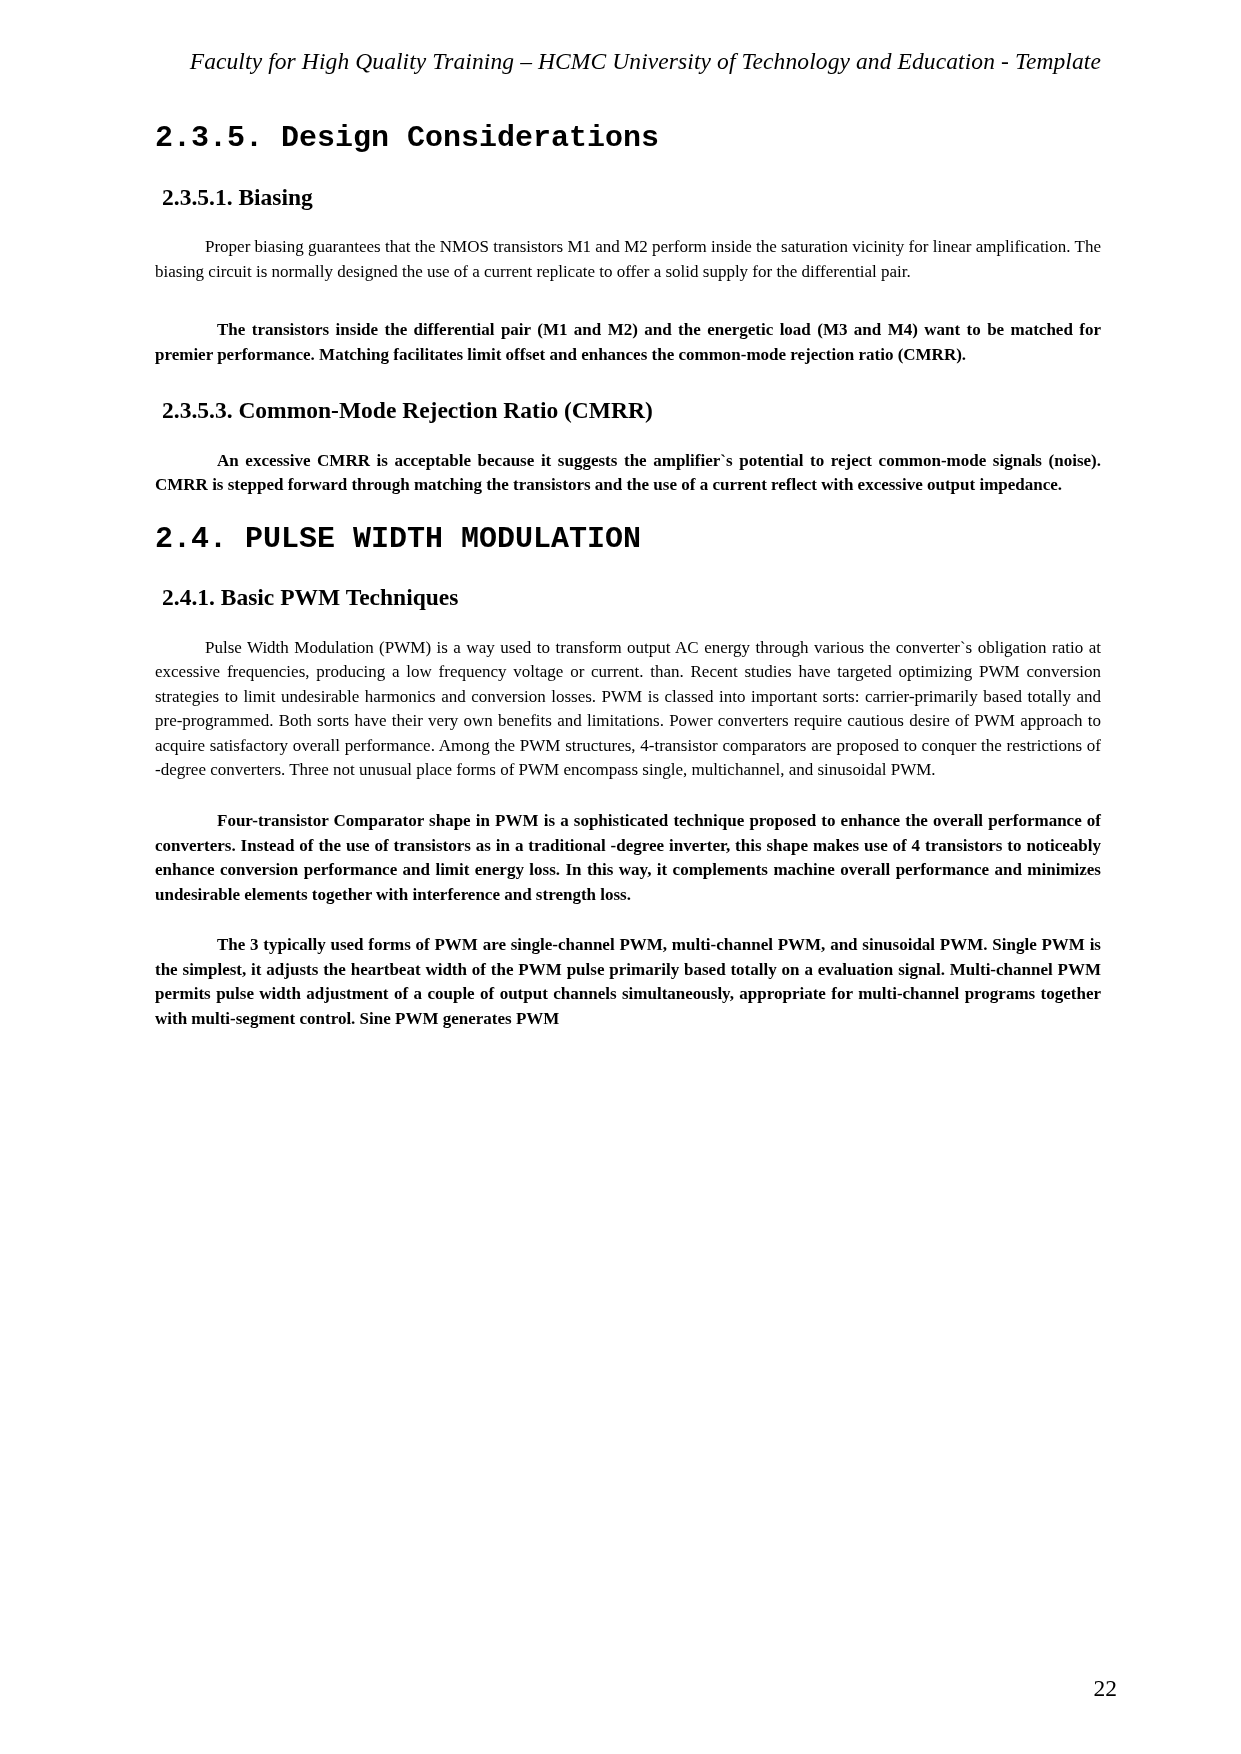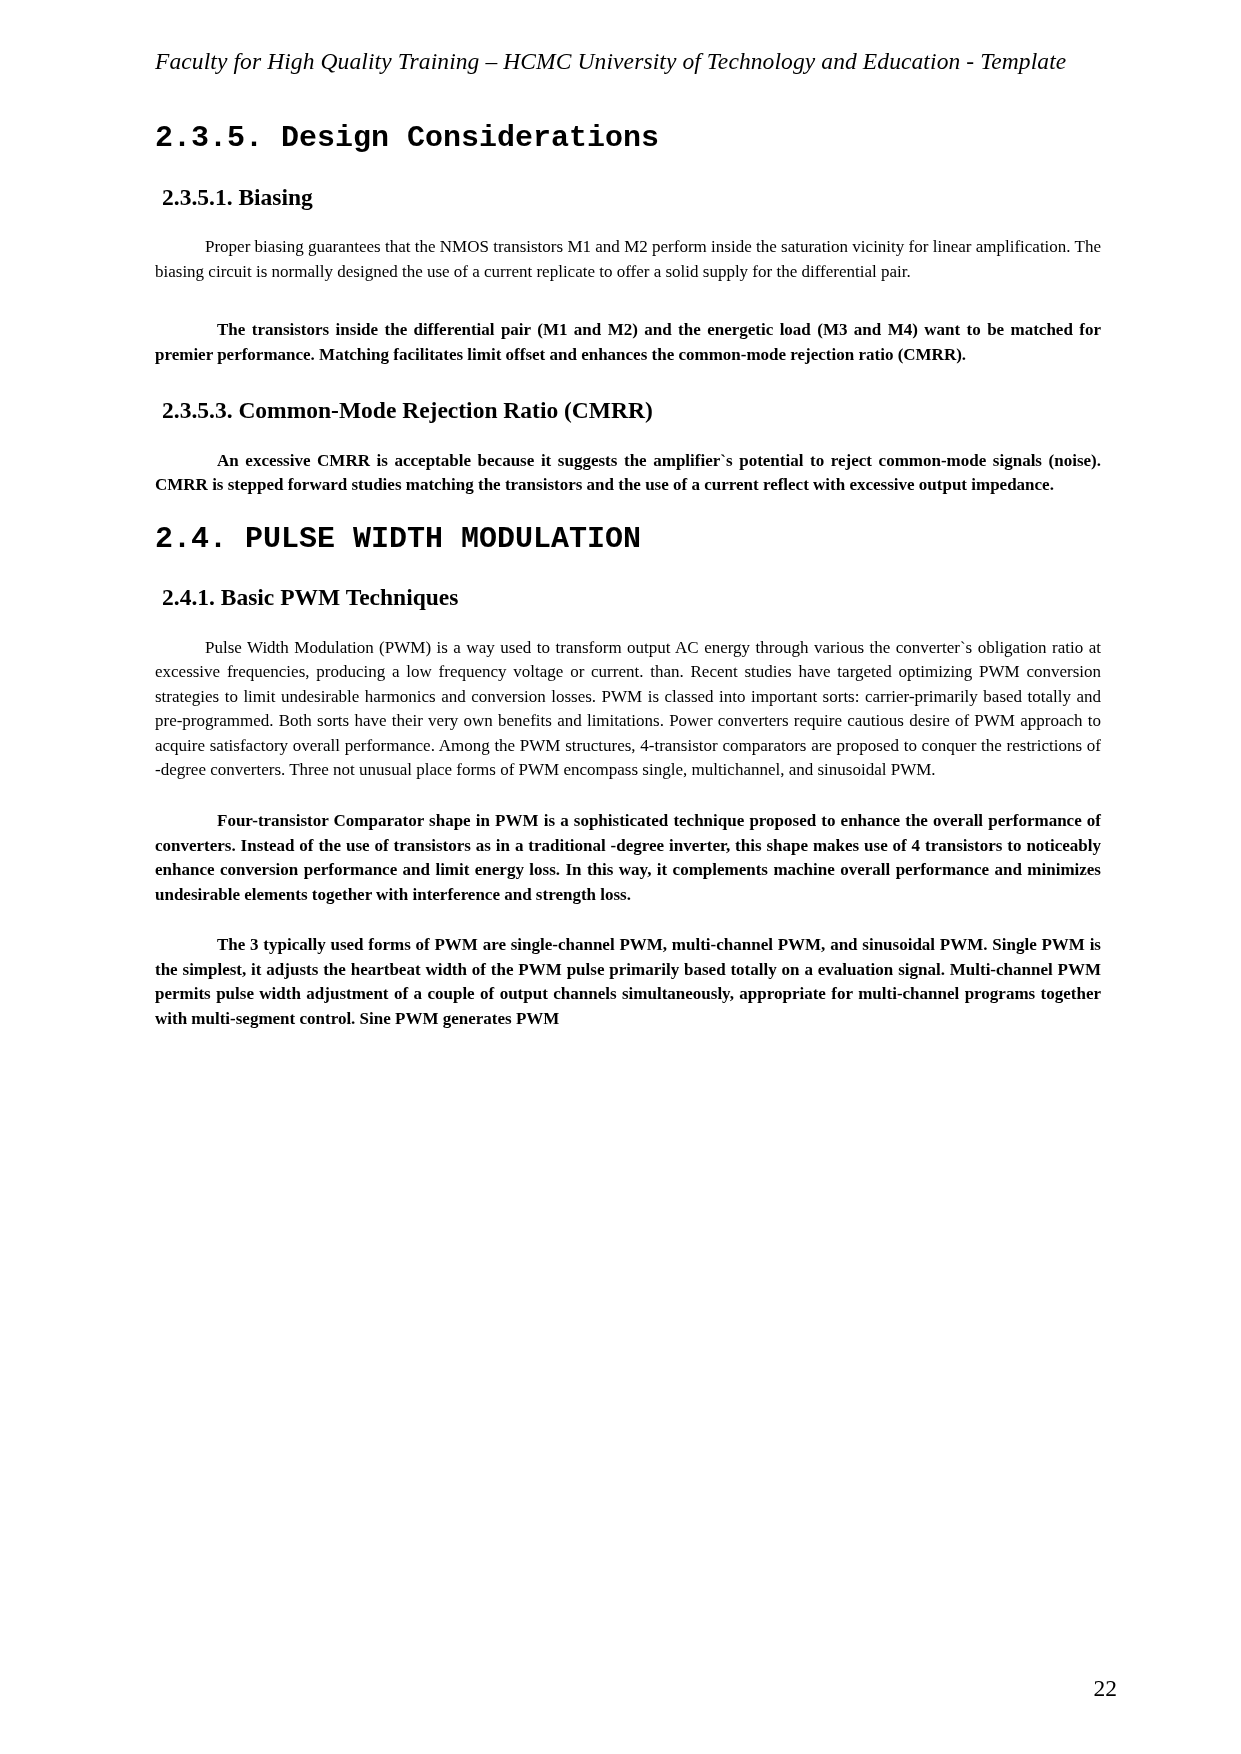--- a/index.html
+++ b/index.html
@@ -19,21 +19,21 @@
     position: absolute;
     left: 0; top: 0;
     width: 1241px;
     height: 1754px;
     box-sizing: border-box;
     padding: 48px 140px 40px 155px;
   }
   .running-header {
     font-style: italic;
     font-size: 23.5px;
-    text-align: left;
+    text-align: right;
     letter-spacing: 0.1px;
     margin: 0 0 42px 0;
     white-space: nowrap;
   }
   h2.sec {
     font-size: 30px;
     font-weight: bold;
     margin: 0 0 0 0;
     padding: 0;
     line-height: 1.42;
@@ -95,21 +95,21 @@
   <div class="gap-sm"></div>
 
   <p class="body wide-indent">The transistors inside the differential pair (M1 and M2) and the energetic load (M3 and M4) want to be matched for premier performance. Matching facilitates limit offset and enhances the common-mode rejection ratio (CMRR).</p>
 
   <div class="gap-md"></div>
 
   <h3 class="sub">2.3.5.3.  Common-Mode Rejection Ratio (CMRR)</h3>
 
   <div class="gap-sm"></div>
 
-  <p class="body wide-indent">An excessive CMRR is acceptable because it suggests the amplifier`s potential to reject common-mode signals (noise). CMRR is stepped forward studies matching the transistors and the use of a current reflect with excessive output impedance.</p>
+  <p class="body wide-indent">An excessive CMRR is acceptable because it suggests the amplifier`s potential to reject common-mode signals (noise). CMRR is stepped forward through matching the transistors and the use of a current reflect with excessive output impedance.</p>
 
   <div class="gap-md"></div>
 
   <h2 class="sec">2.4. PULSE WIDTH MODULATION</h2>
 
   <div class="gap-sm"></div>
 
   <h3 class="sub indent-025">2.4.1. Basic PWM Techniques</h3>
 
   <div class="gap-sm"></div>

